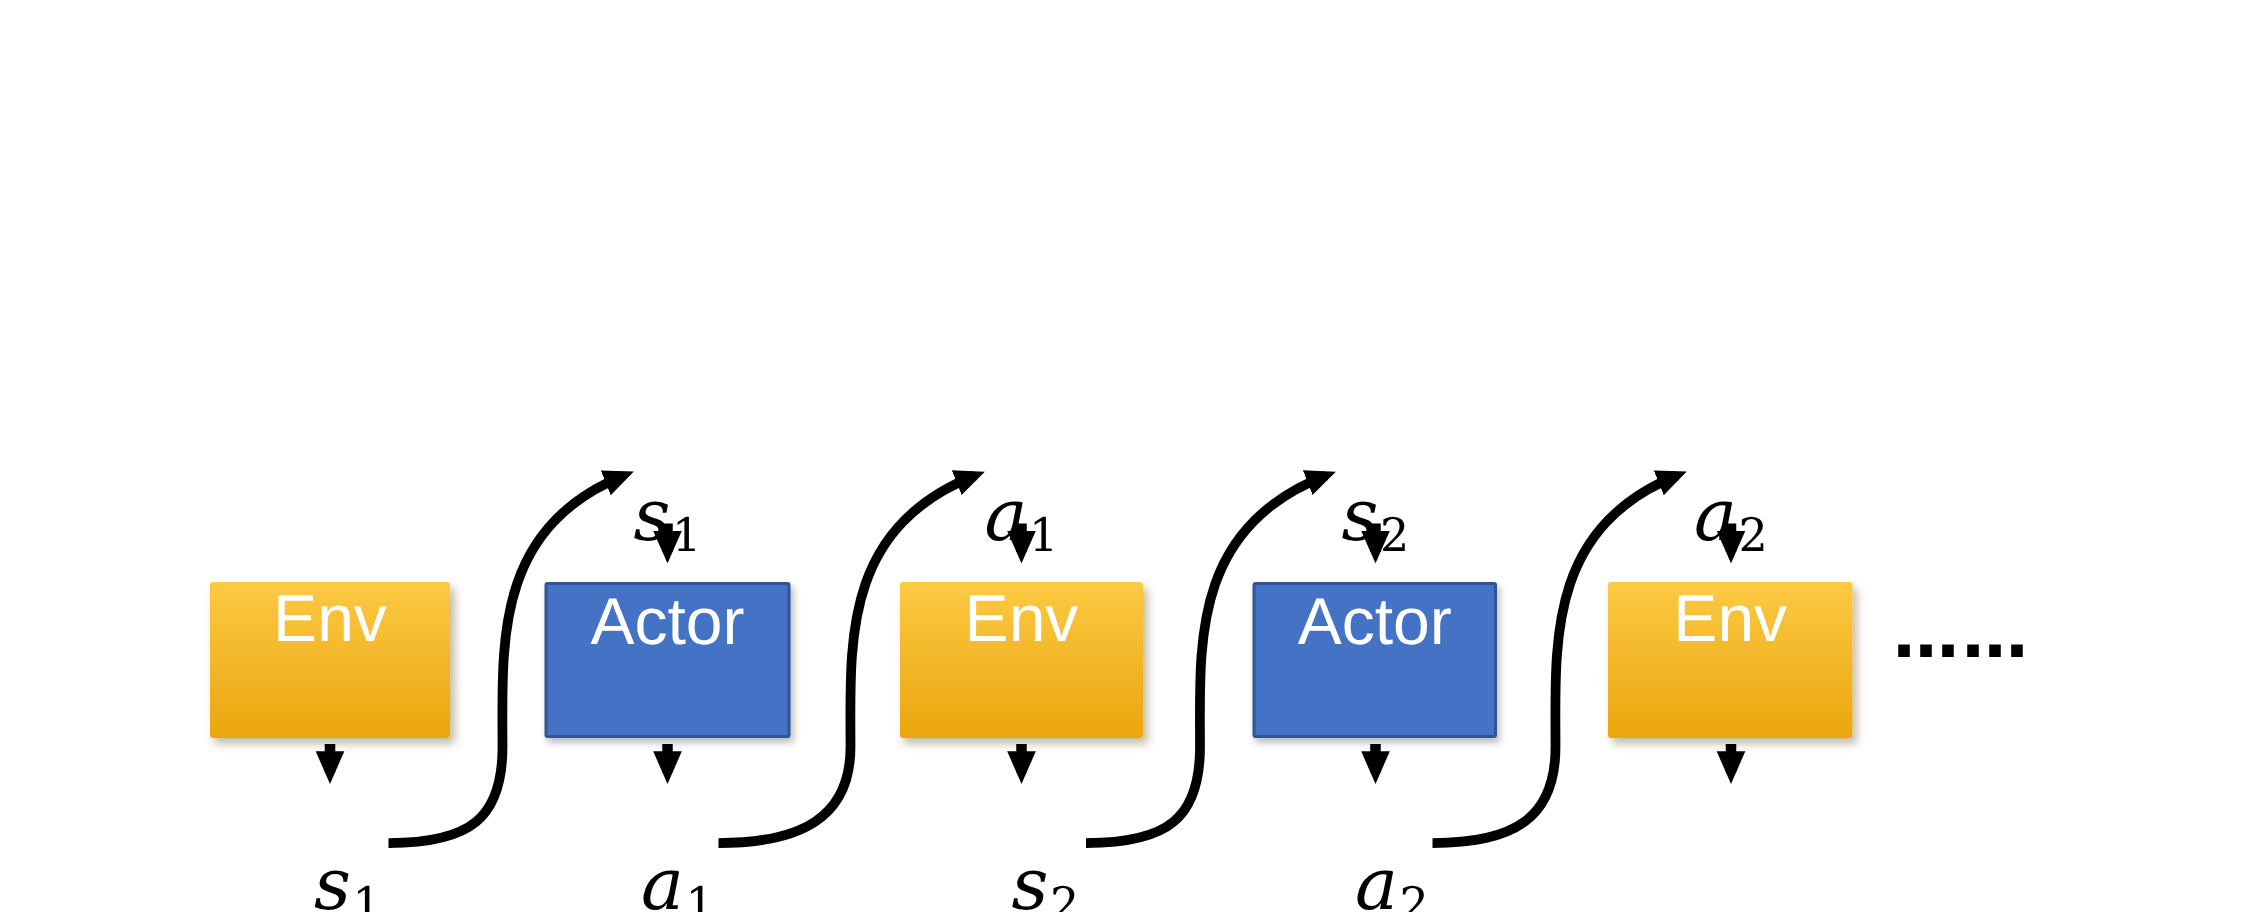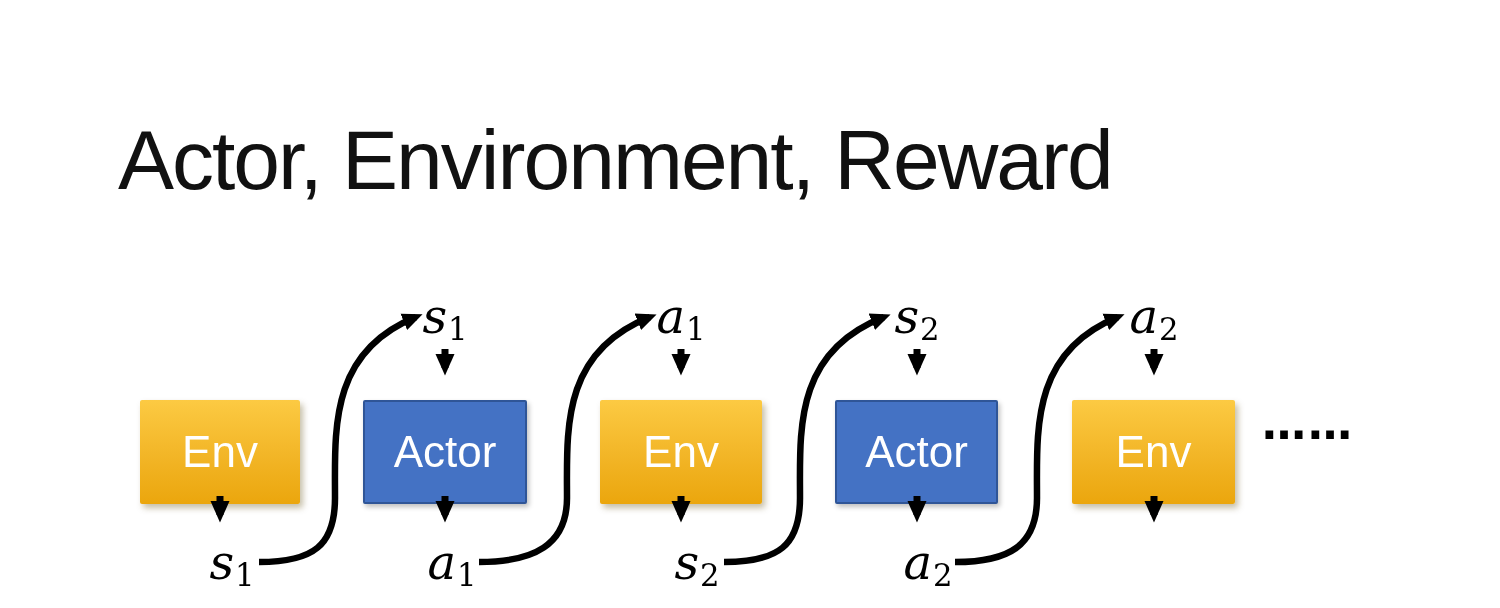--- a/index.html
+++ b/index.html
@@ -16,24 +16,23 @@
     left: 118px;
     top: 112px;
     font-size: 84px;
     font-weight: 300;
     letter-spacing: -2px;
     color: #111111;
     white-space: nowrap;
   }
   .box {
     position: absolute;
-    top: 400px;
+    top: 388px;
     height: 104px;
     display: flex;
-    align-items: center;
     justify-content: center;
     color: #ffffff;
     font-size: 44px;
     font-weight: 400;
     box-sizing: border-box;
     border-radius: 2px;
   }
   .box.env {
     background: linear-gradient(180deg, var(--env-top, #FCCA43) 0%, #F2B526 55%, var(--env-bottom, #EBA60D) 100%);
     box-shadow: 3px 4px 6px rgba(90, 70, 0, 0.35);
@@ -45,20 +44,21 @@
   }
   .mlabel {
     position: absolute;
     width: 90px;
     text-align: center;
     font-family: "DejaVu Serif", serif;
     font-size: 48px;
     color: #000000;
     line-height: 1;
     white-space: nowrap;
+    margin-top: 28px;
   }
   .mlabel .mvar { font-style: italic; }
   .mlabel .msub {
     font-style: normal;
     font-size: 0.64em;
     position: relative;
     top: 0.24em;
     margin-left: 1px;
   }
   .dots {
@@ -80,21 +80,20 @@
   .arrow-stroke {
     fill: none;
     stroke: var(--arrow, #000000);
   }
 </style>
 </head>
 <body>
 
 <div class="slide">
 
-  <div class="title">Actor, Environment, Reward</div>
 
   <div class="box env" style="left:140px;  width:160px;">
     <span>Env</span>
   </div>
   <div class="box actor" style="left:363px;  width:164px;">
     <span>Actor</span>
   </div>
   <div class="box env" style="left:600px;  width:162px;">
     <span>Env</span>
   </div>

